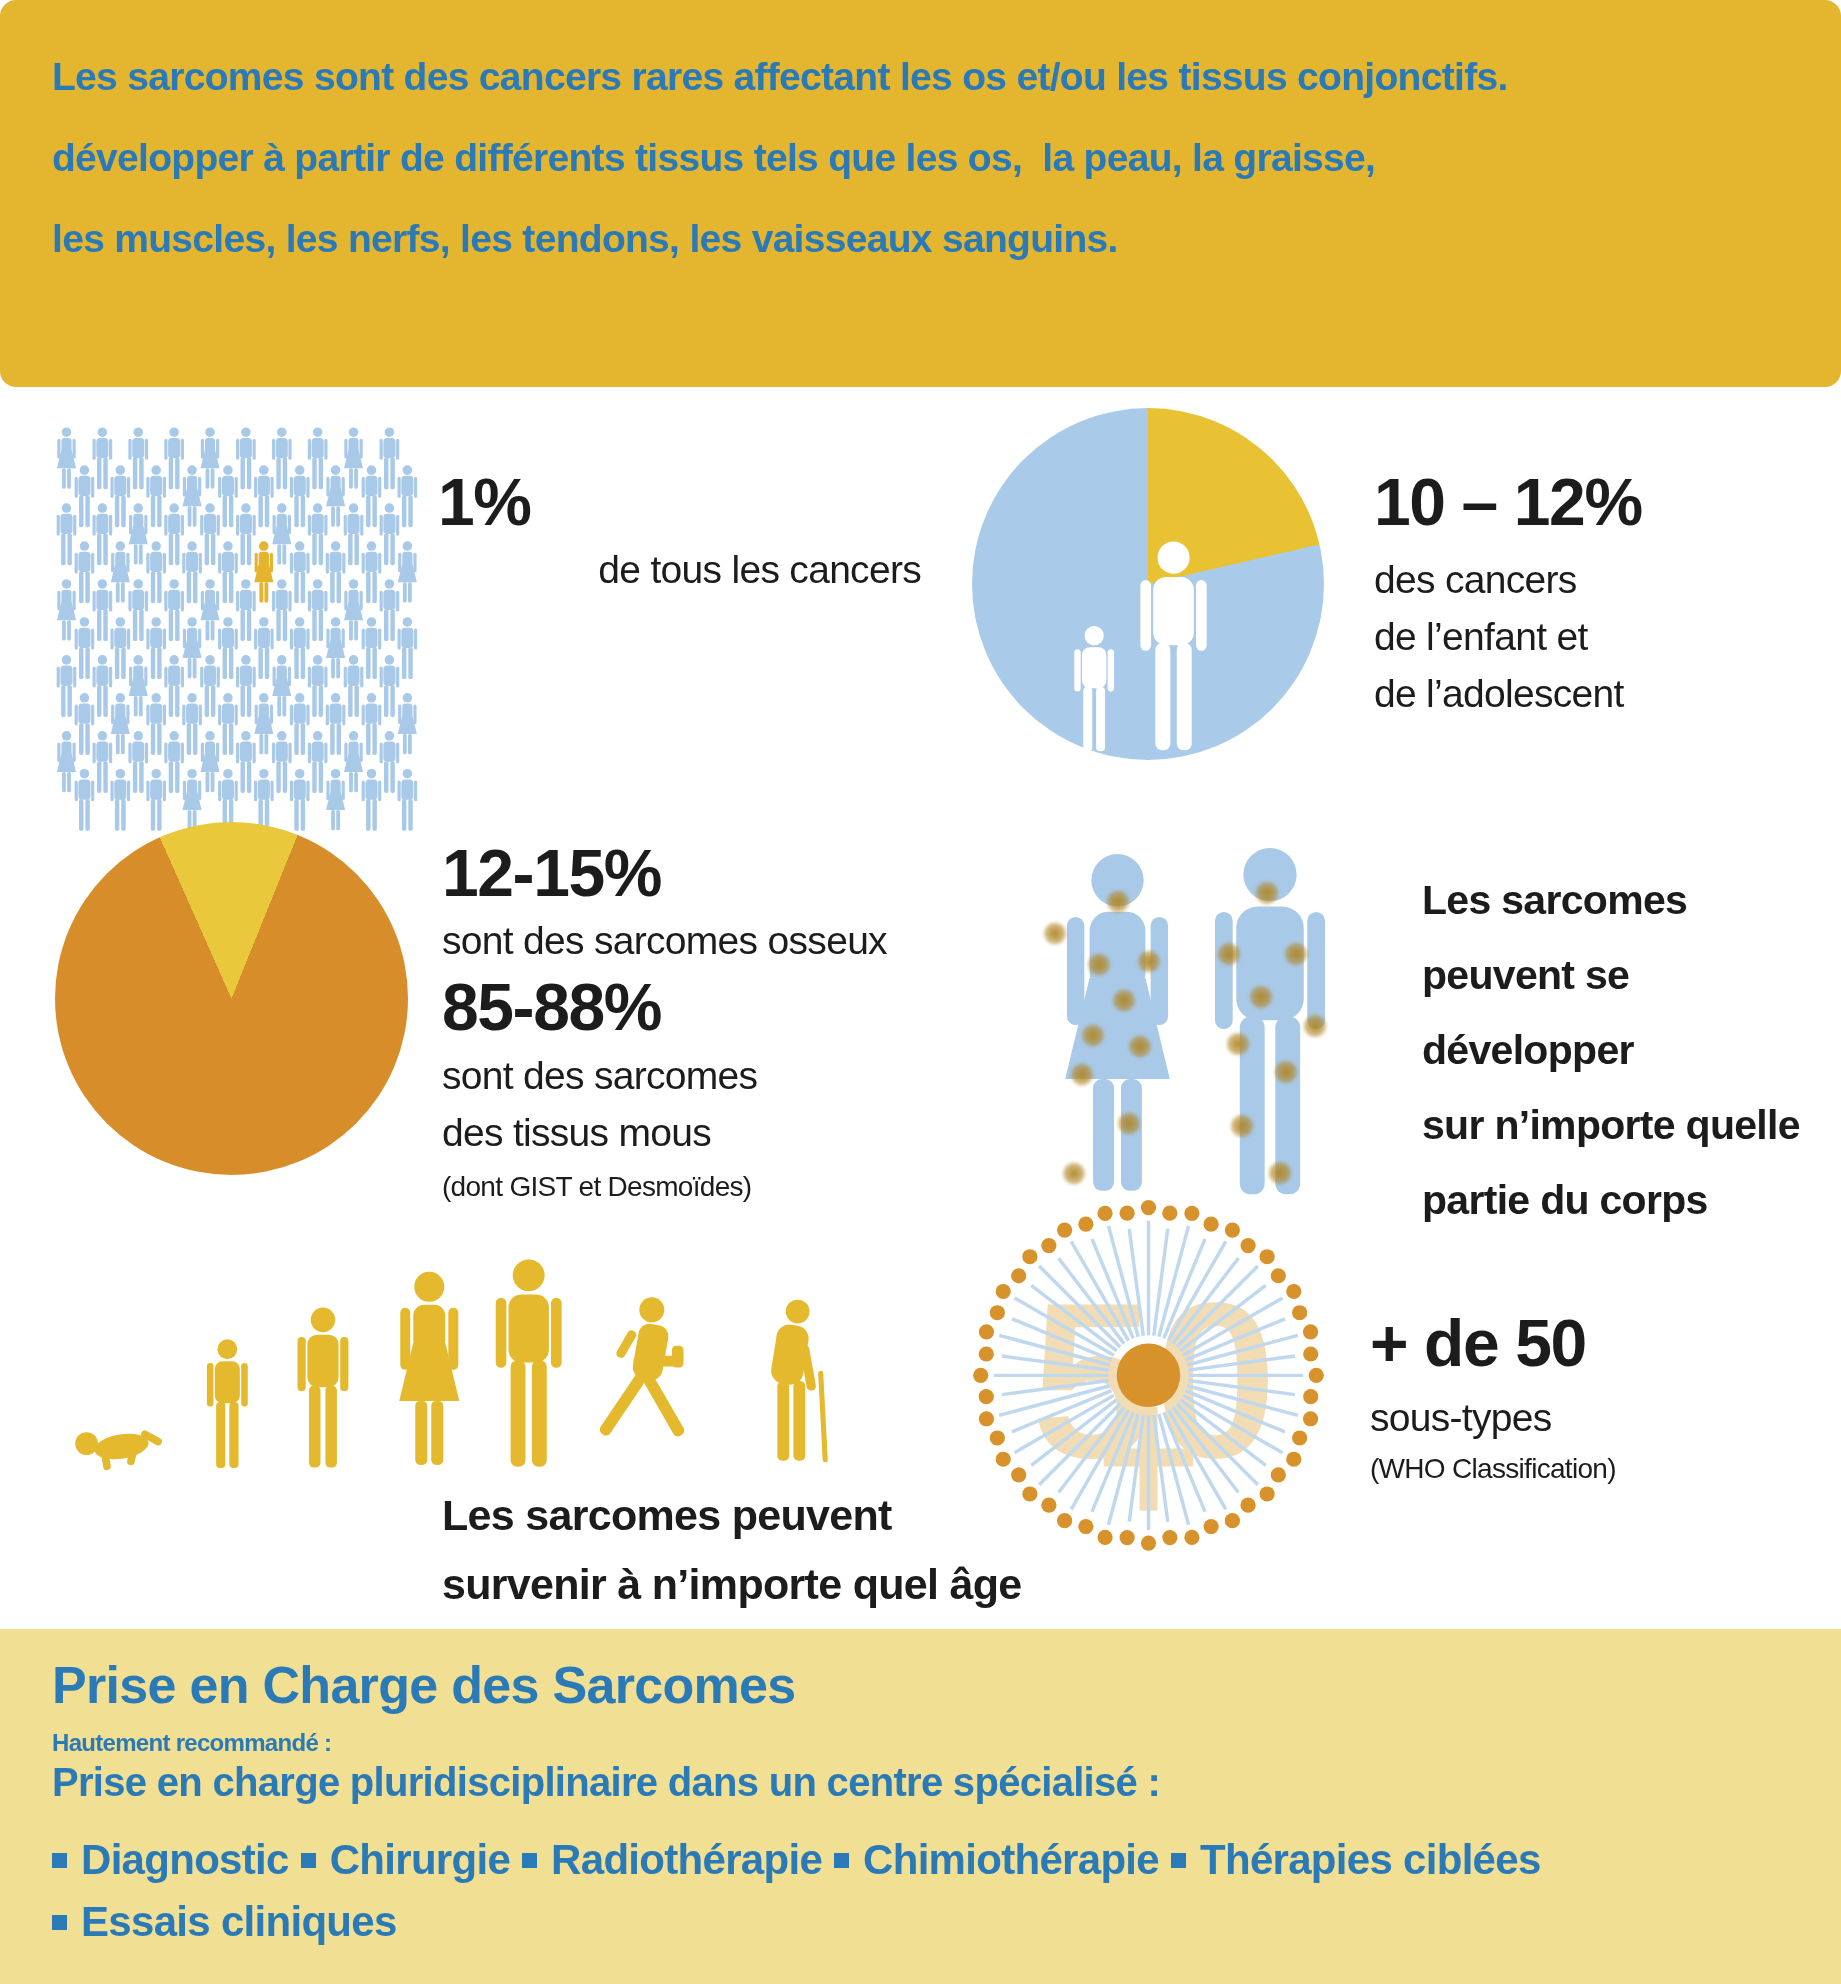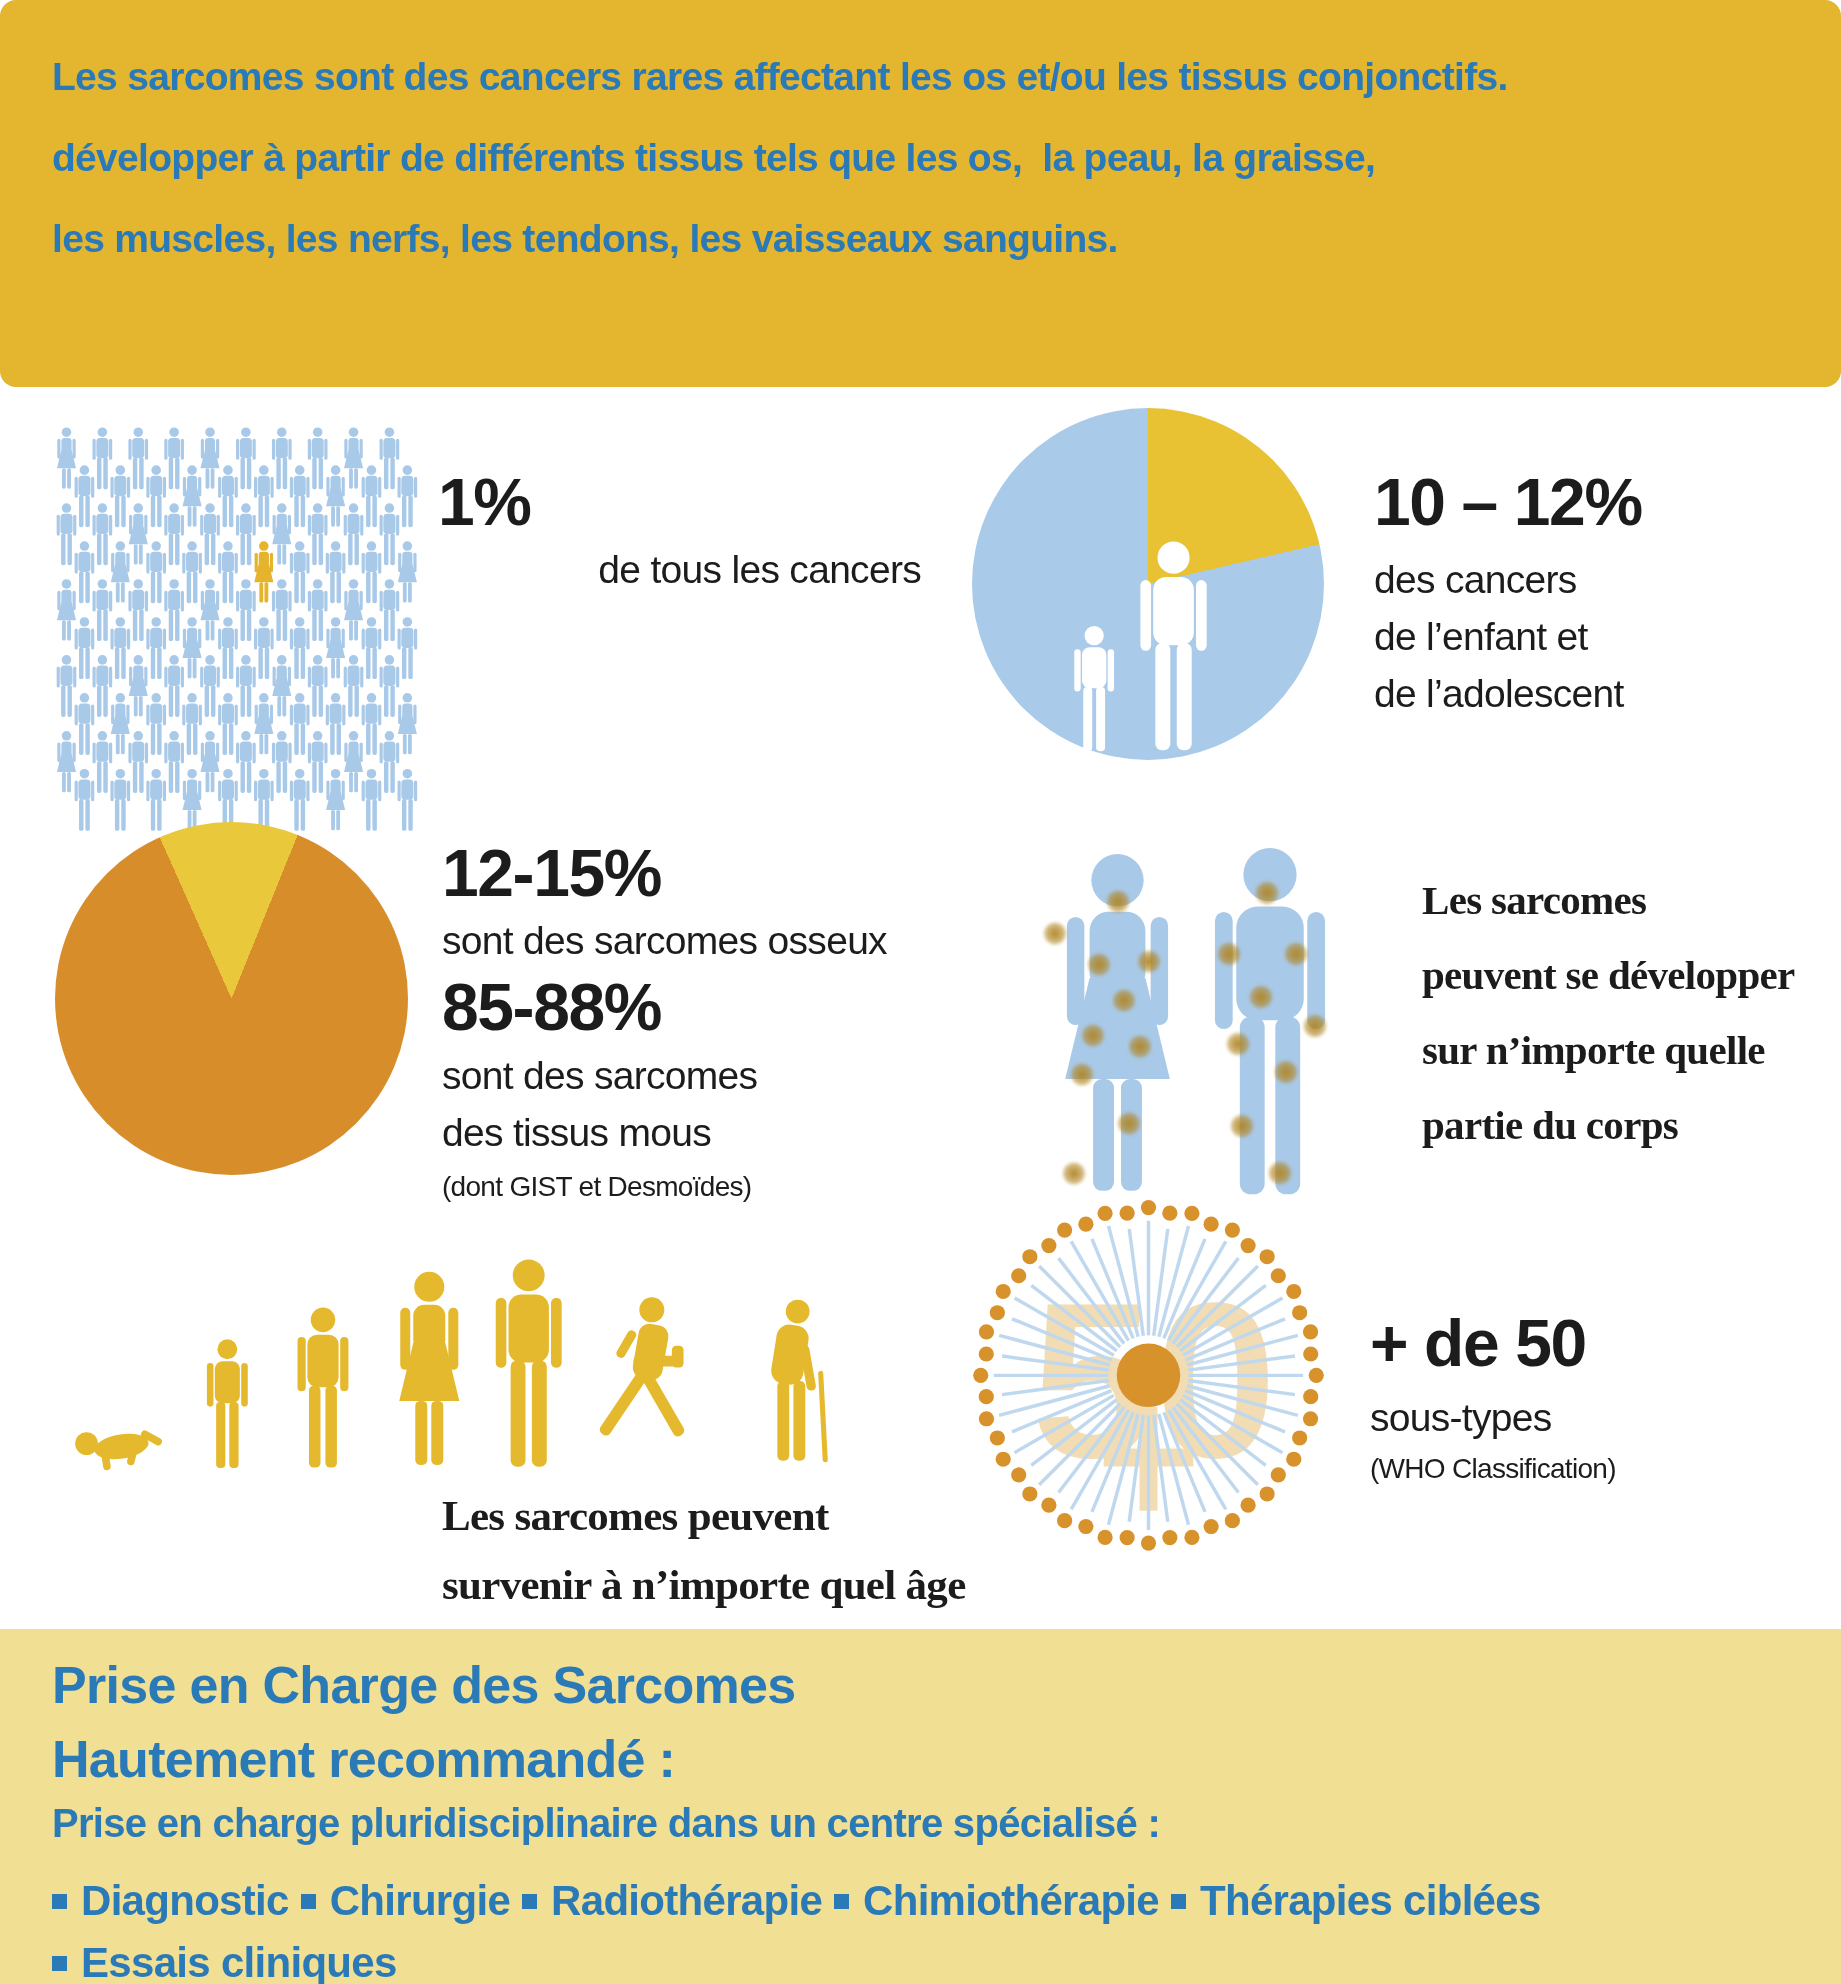--- a/index.html
+++ b/index.html
@@ -7,37 +7,37 @@
         font-family:"Liberation Sans", sans-serif;}
   
   .banner{position:absolute;left:0;top:0;width:1841px;height:387px;background:#E4B52F;
           box-sizing:border-box;padding:36px 52px 0 52px;border-radius:16px;}
   .banner .bline{color:#2B7AB8;font-size:39px;font-weight:700;line-height:81px;letter-spacing:-0.7px;white-space:pre;}
   
   .main{position:absolute;left:0;top:387px;width:1841px;height:1243px;background:#ffffff;}
   .abs{position:absolute;}
   .bignum{color:#1C1C1C;font-size:66px;font-weight:700;letter-spacing:-1.4px;line-height:1.05;}
   .sublabel{color:#1C1C1C;font-size:39px;font-weight:400;line-height:57px;letter-spacing:-0.7px;}
-  .boldlabel{color:#1C1C1C;font-size:41px;font-weight:700;line-height:75px;letter-spacing:-0.7px;font-family:Liberation Serif, serif;}
+  .boldlabel{color:#1C1C1C;font-size:41px;font-weight:700;line-height:75px;letter-spacing:-0.7px;}
   .note{color:#1C1C1C;font-size:28px;font-weight:400;letter-spacing:-0.7px;}
   
   .pie{border-radius:50%;}
   .pie-children{width:352px;height:352px;
      background:conic-gradient(from 0deg,#E8C232 0deg 77deg,#A9CAE9 77deg 360deg);}
   .pie-bone{width:353px;height:353px;
      background:conic-gradient(from -24deg,#E9C83B 0deg 46deg,#D78E2A 46deg 360deg);}
   
   .dot{position:absolute;width:23.5px;height:23.5px;border-radius:50%;
        background:radial-gradient(circle,rgba(176,132,32,.95) 0%,rgba(176,132,32,.55) 55%,rgba(176,132,32,0) 75%);
        filter:blur(1.4px);}
   
   .footer{position:absolute;left:0;top:1629px;width:1841px;height:356px;background:#F1DF93;
           box-sizing:border-box;padding:26px 52px 0 52px;color:#2B7AB8;}
   .footer .title{font-size:52px;font-weight:700;letter-spacing:-0.7px;margin-bottom:14px;}
-  .footer .sub{font-size:52px;font-weight:700;letter-spacing:-0.7px;margin-bottom:12px;}
+  .footer .sub{font-size:24px;font-weight:700;letter-spacing:-0.7px;margin-bottom:3px;}
   .footer .intro{font-size:40px;font-weight:700;letter-spacing:-0.7px;margin-bottom:31px;}
   .bullets{display:flex;flex-wrap:wrap;column-gap:23.5px;row-gap:12.4px;max-width:1740px;gap:12px;}
   .bullet-item{display:flex;align-items:center;font-size:42px;font-weight:700;letter-spacing:-0.7px;color:#2B7AB8;}
   .bullet-sq{display:inline-block;width:15px;height:15px;background:#2B7AB8;margin-right:14px;flex:0 0 auto;}
 </style>
 </head>
 <body>
 
 <div class="page">
 

